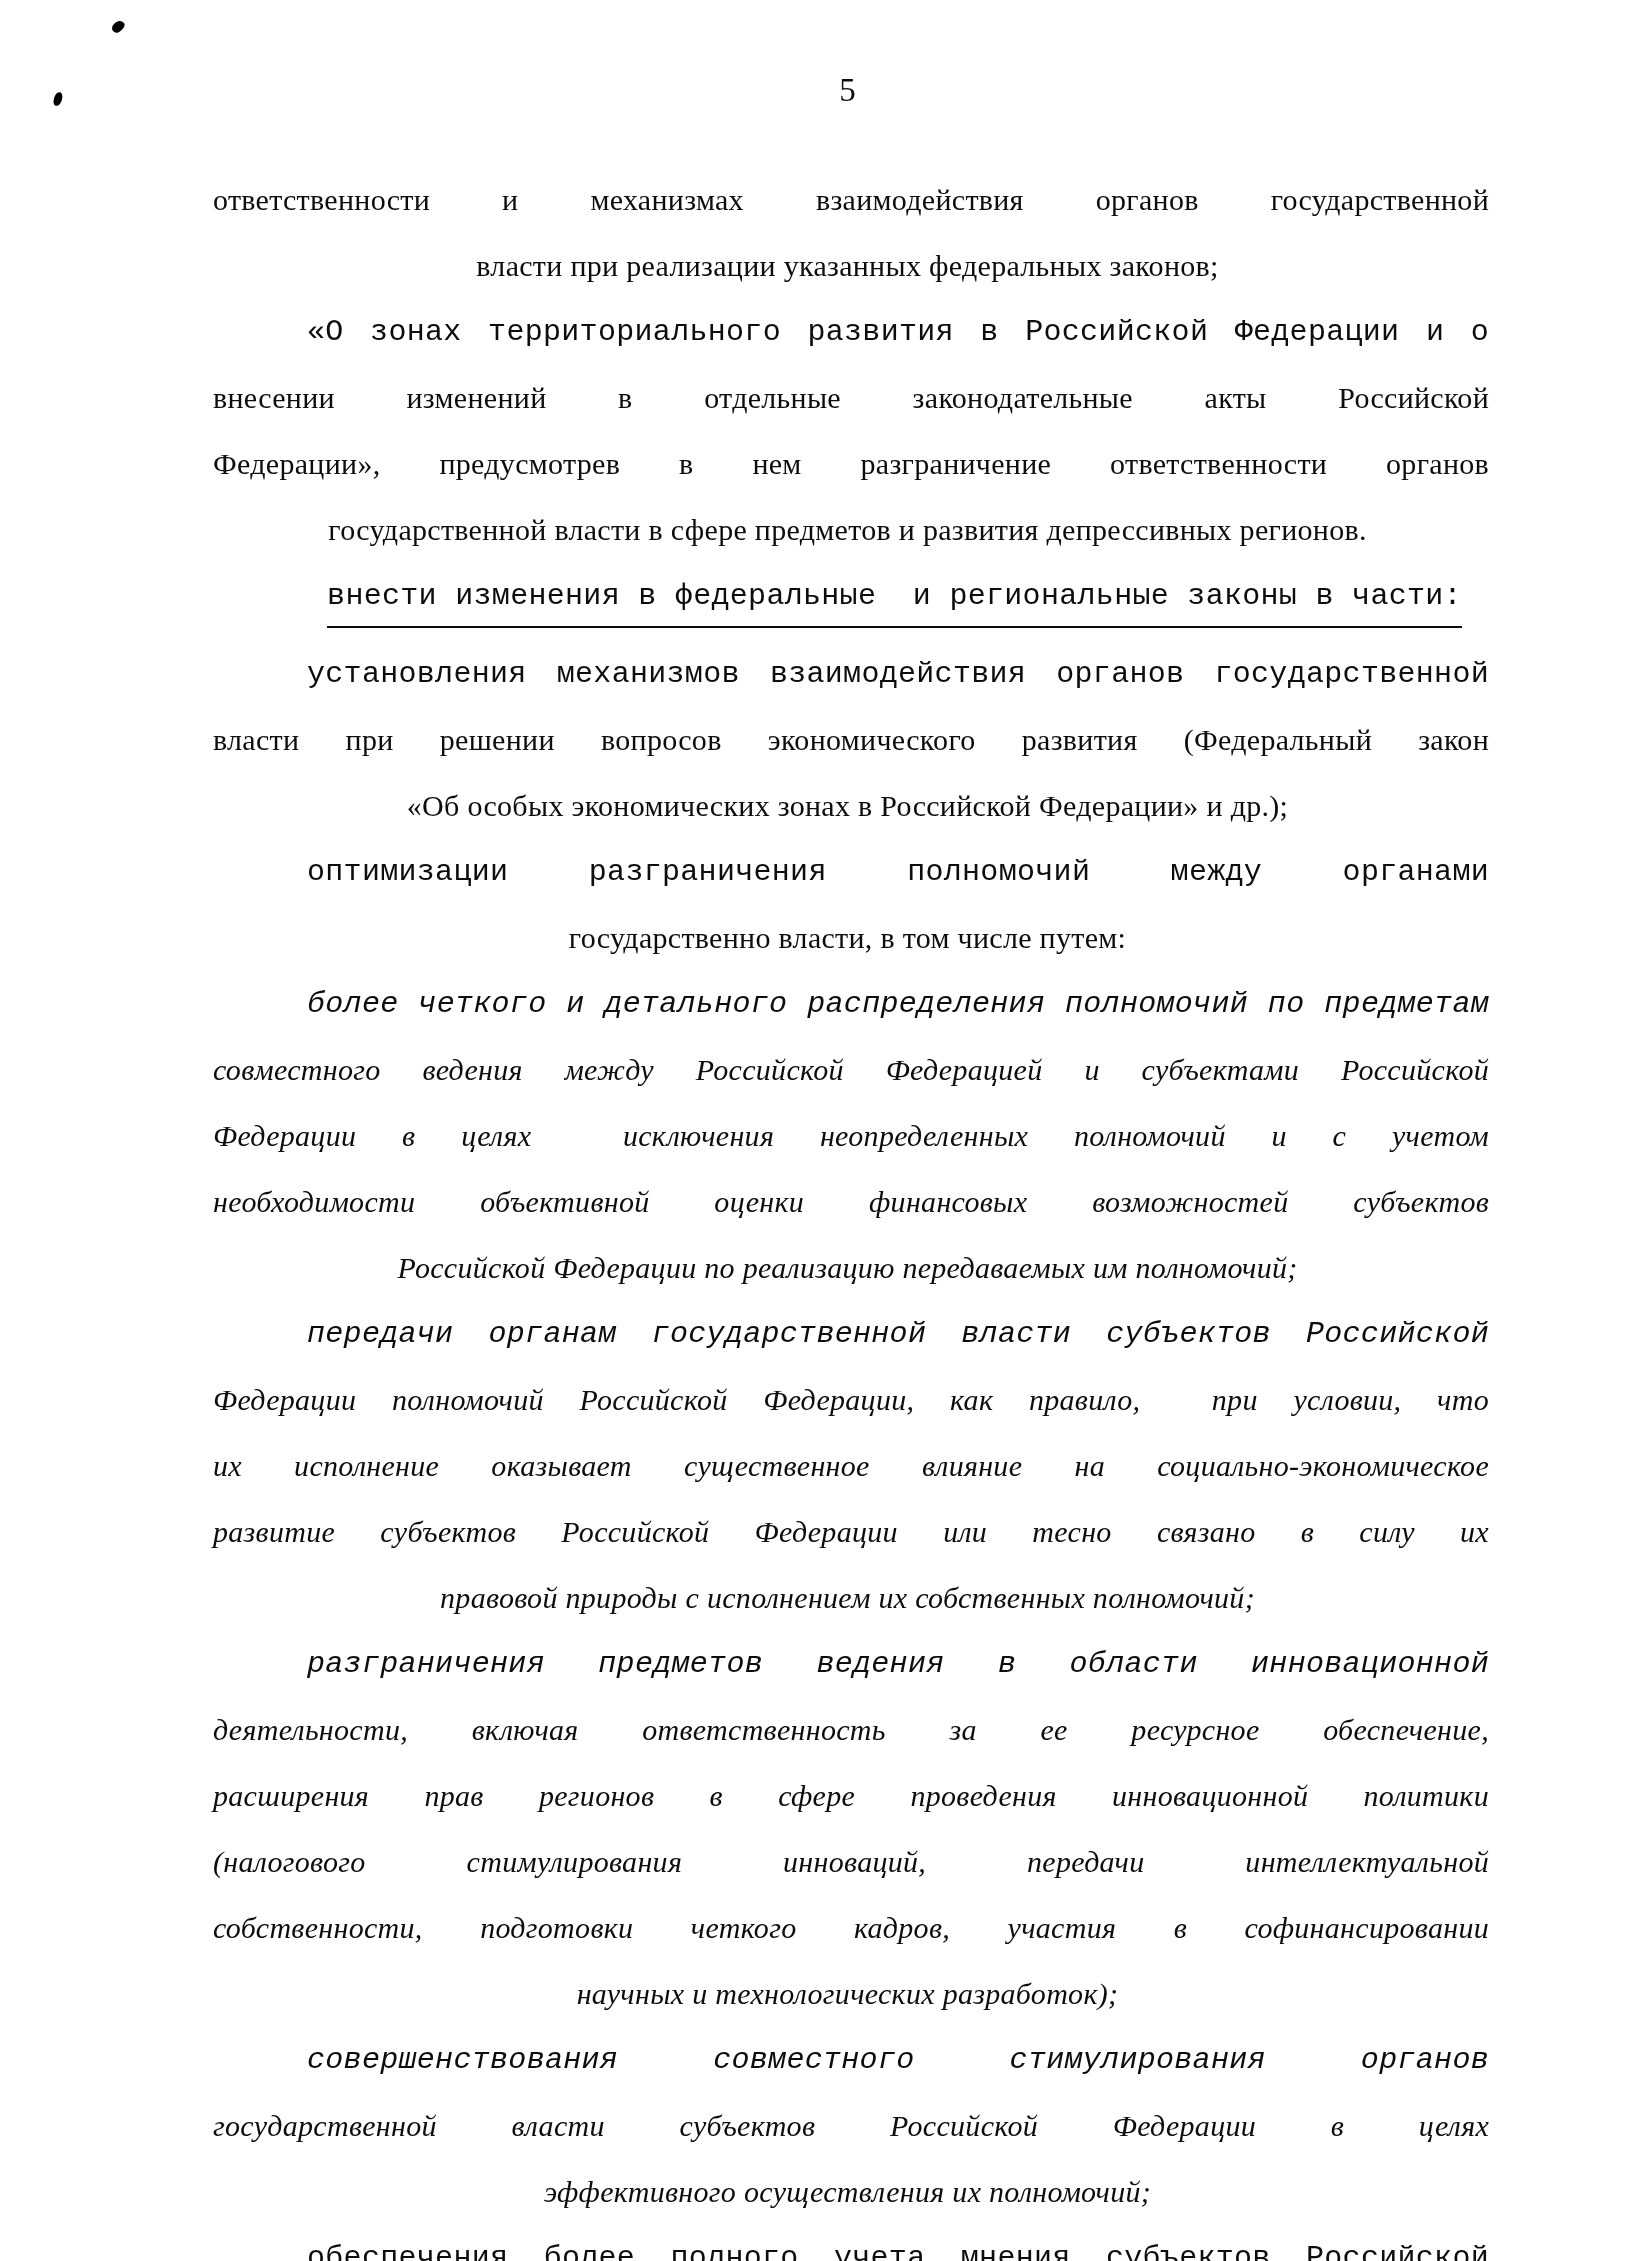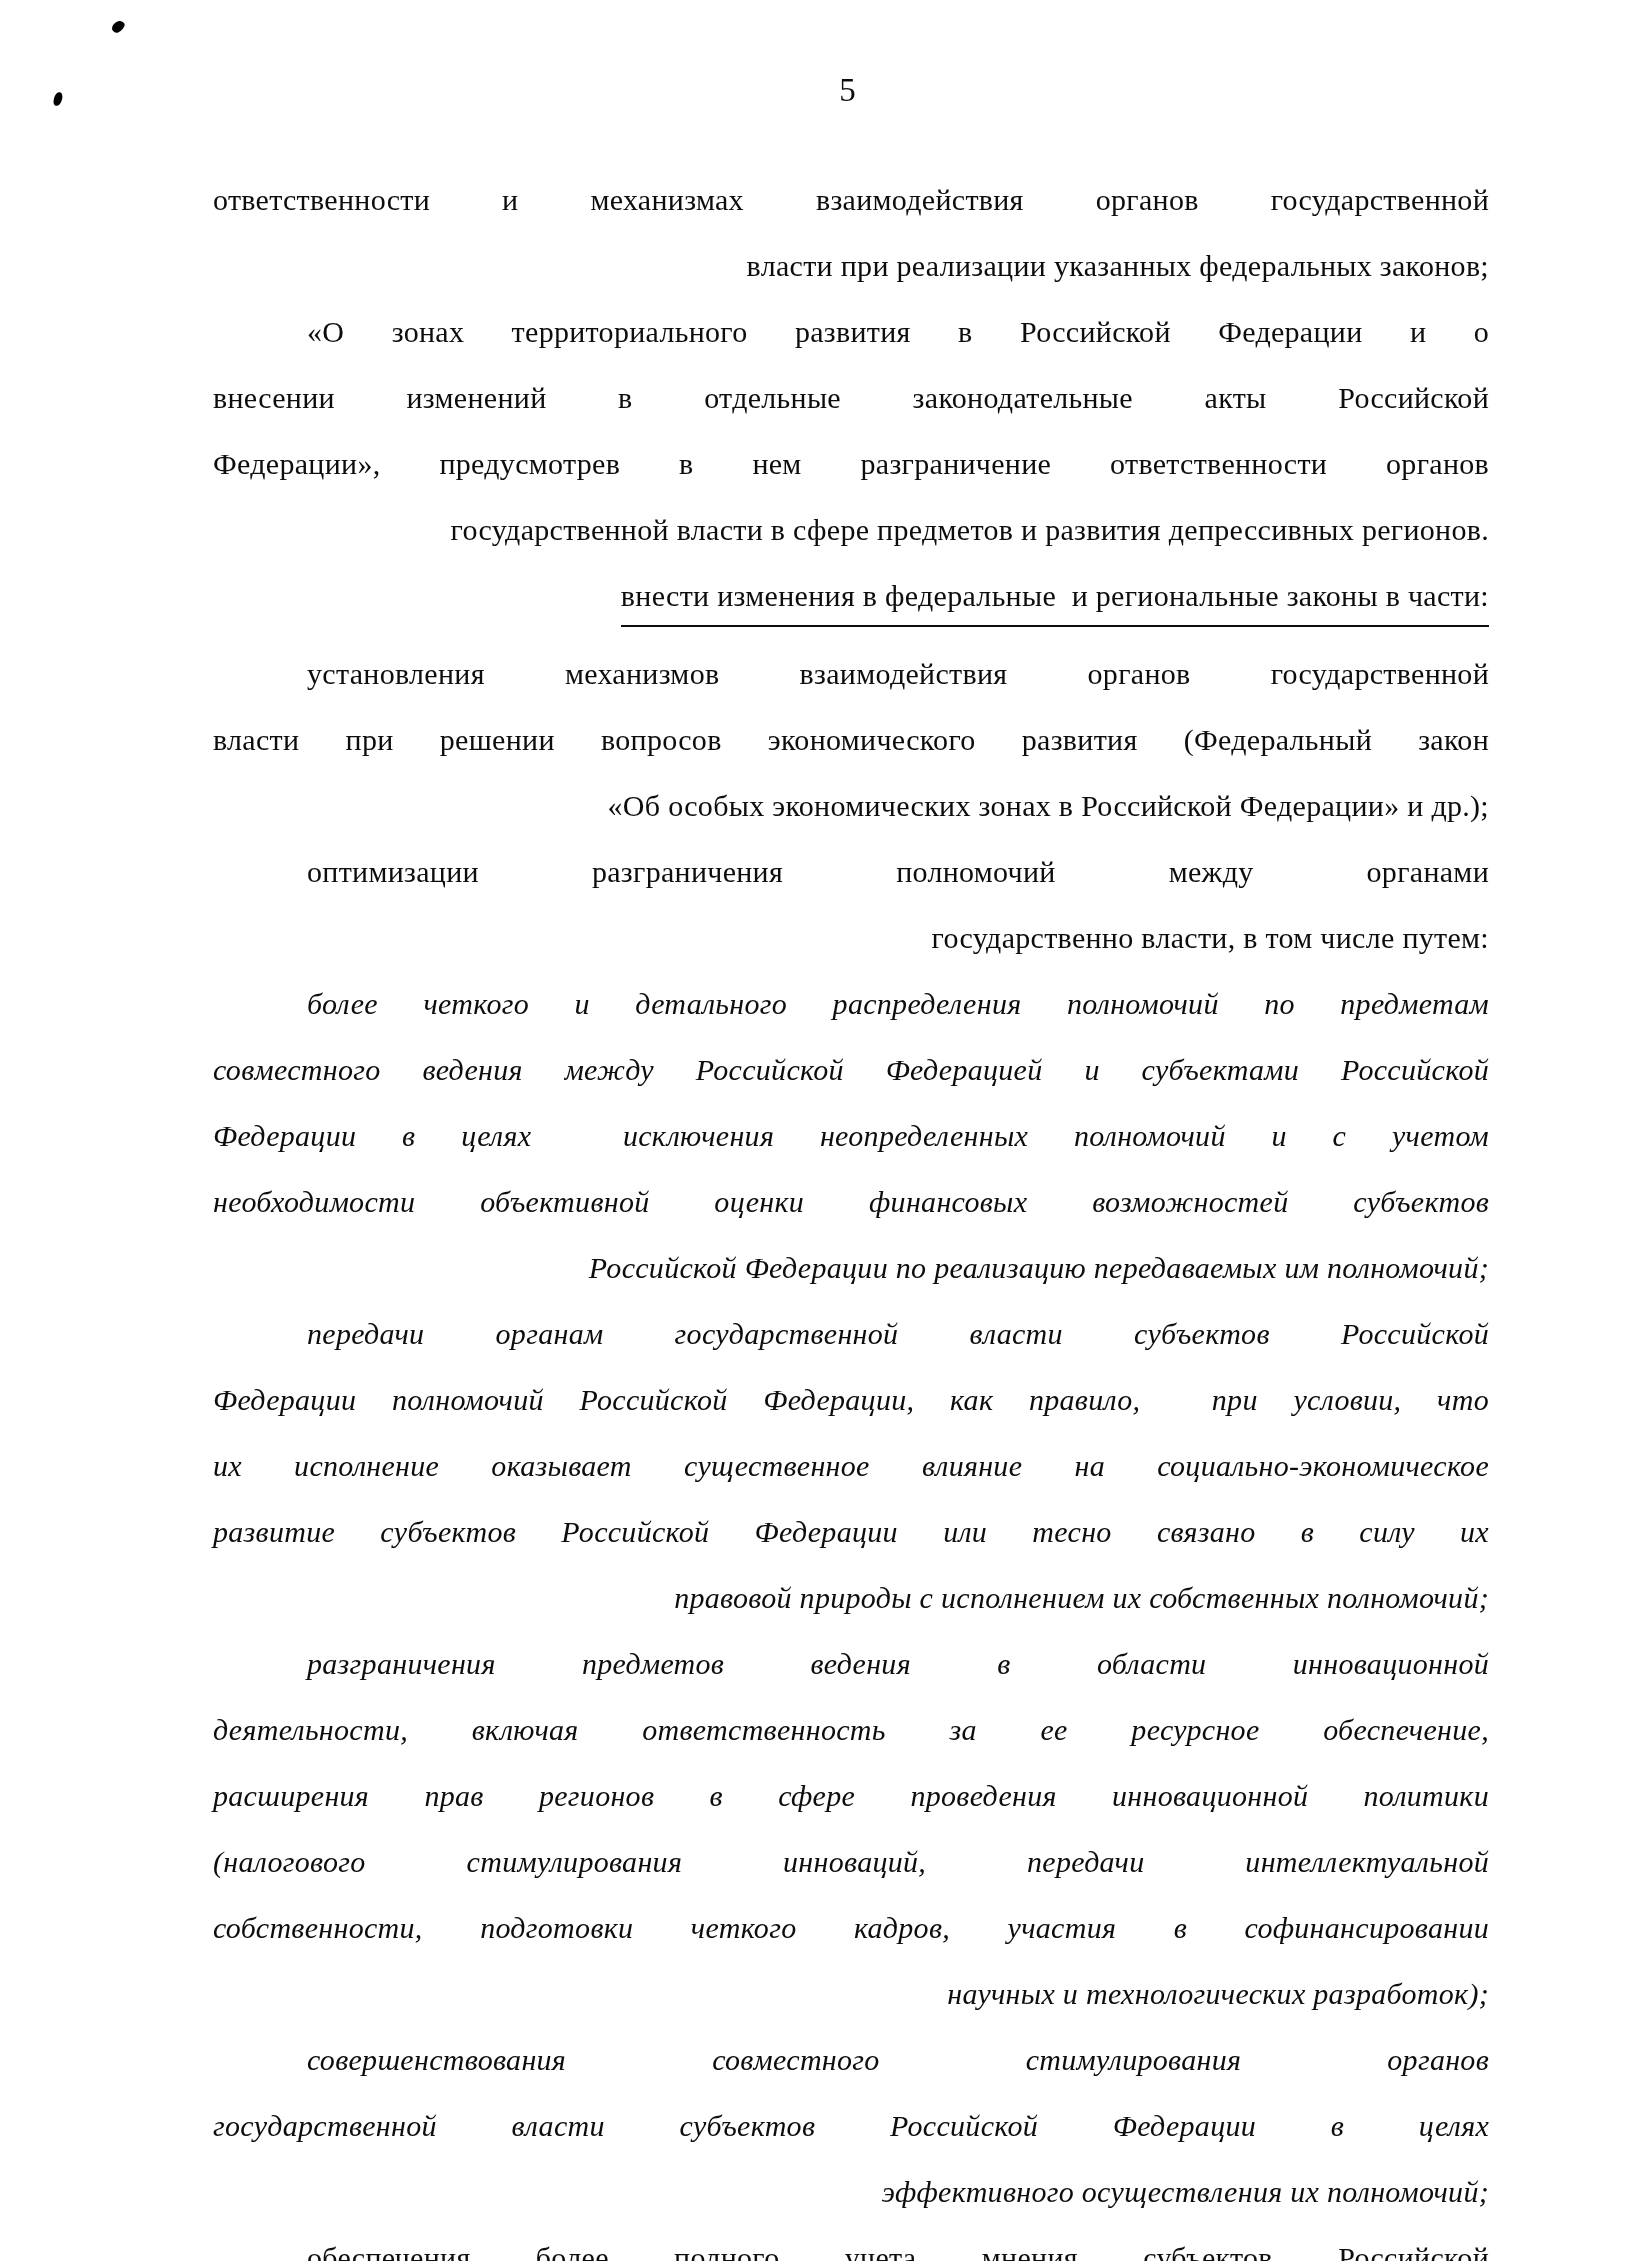--- a/index.html
+++ b/index.html
@@ -28,28 +28,28 @@
     left:206px;
     width:1283px;
     font-size:30px;
     line-height:66px;
     letter-spacing:0.3px;
   }
   .para{margin:0;}
   .para.italic{font-style:italic;}
   .line{
     white-space:normal;
-    text-align:right;
+    text-align:center;
   }
   .line.just{
     text-align:justify;
     text-align-last:justify;
     margin-left:7px;
   }
-  .para.indent .line:first-child{text-indent:94px;}
+  .para.indent .line:first-child{text-indent:94px;font-family:Liberation Mono, monospace;}
   .para.heading{margin-bottom:11.5px;}
   .ulspan{
     border-bottom:2.6px solid #0d0d0d;
     padding-bottom:13px;
   }
   .speck{position:absolute;background:#000;}
   .speck-1{
     left:113px;top:20px;width:9.6px;height:13.4px;
     border-radius:62% 38% 55% 45%;
     transform:rotate(38deg);

